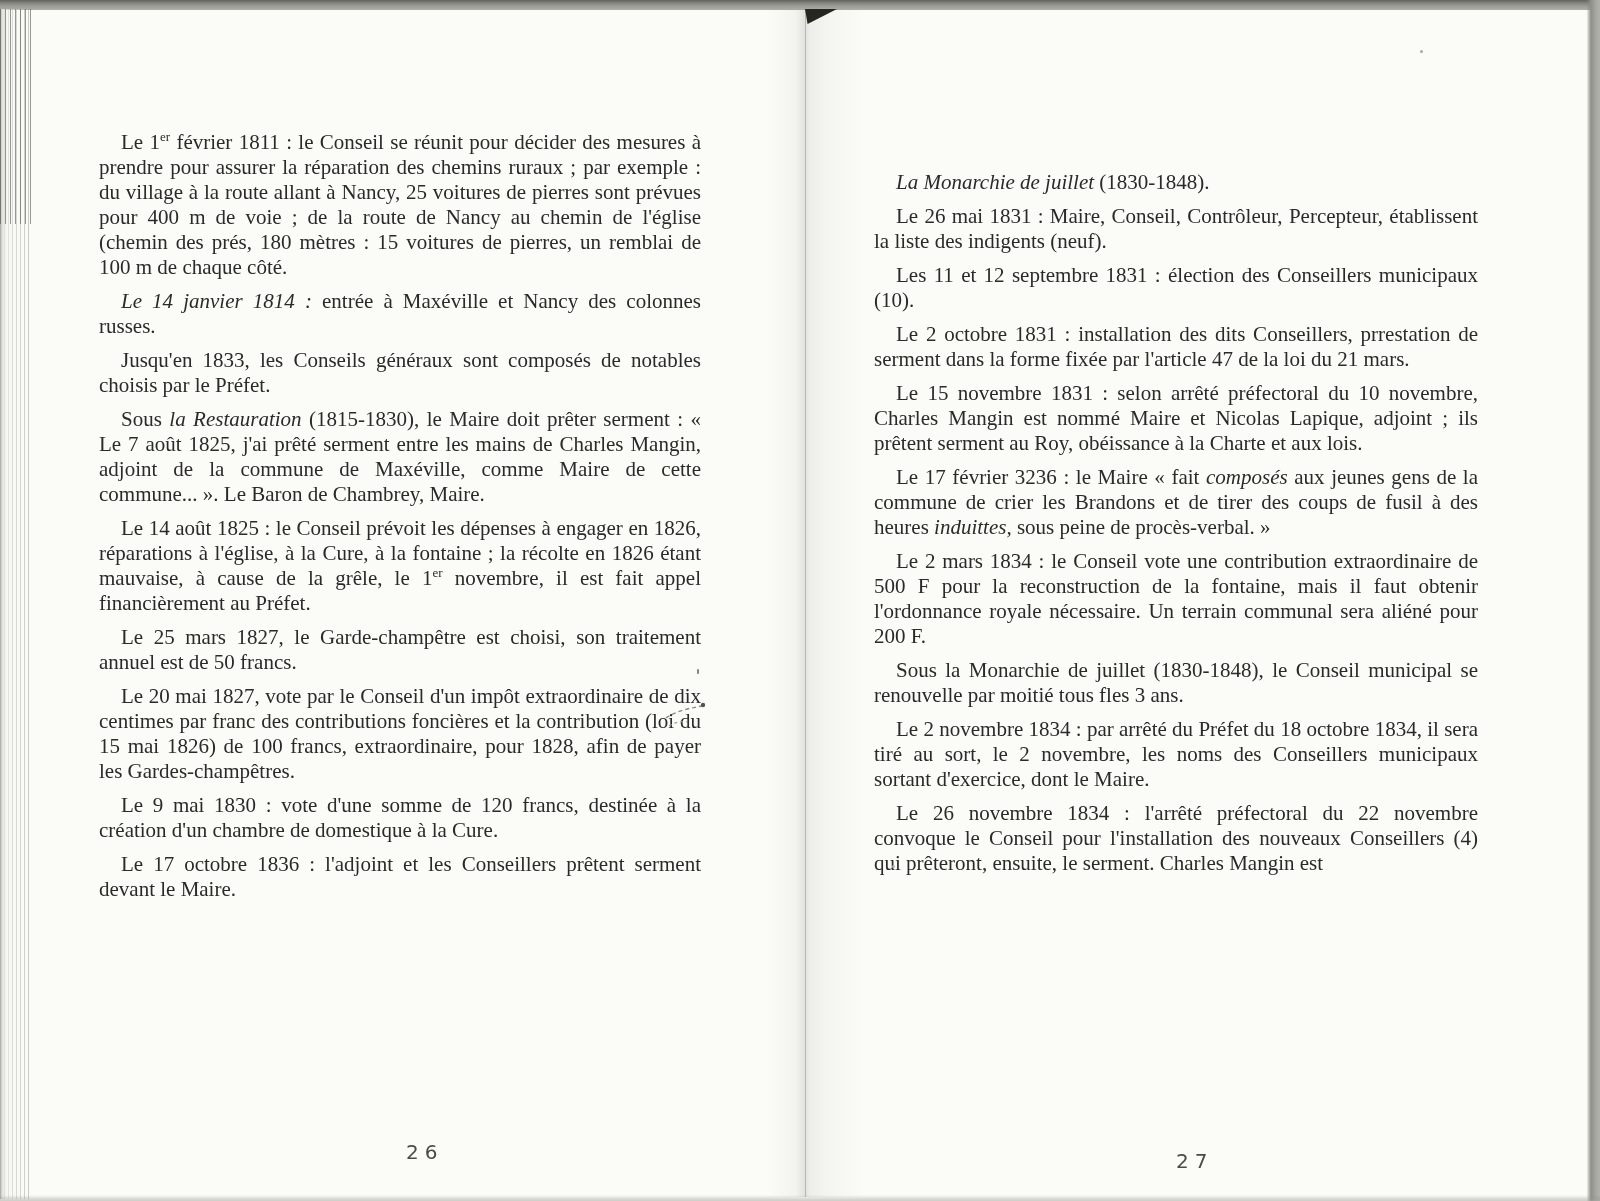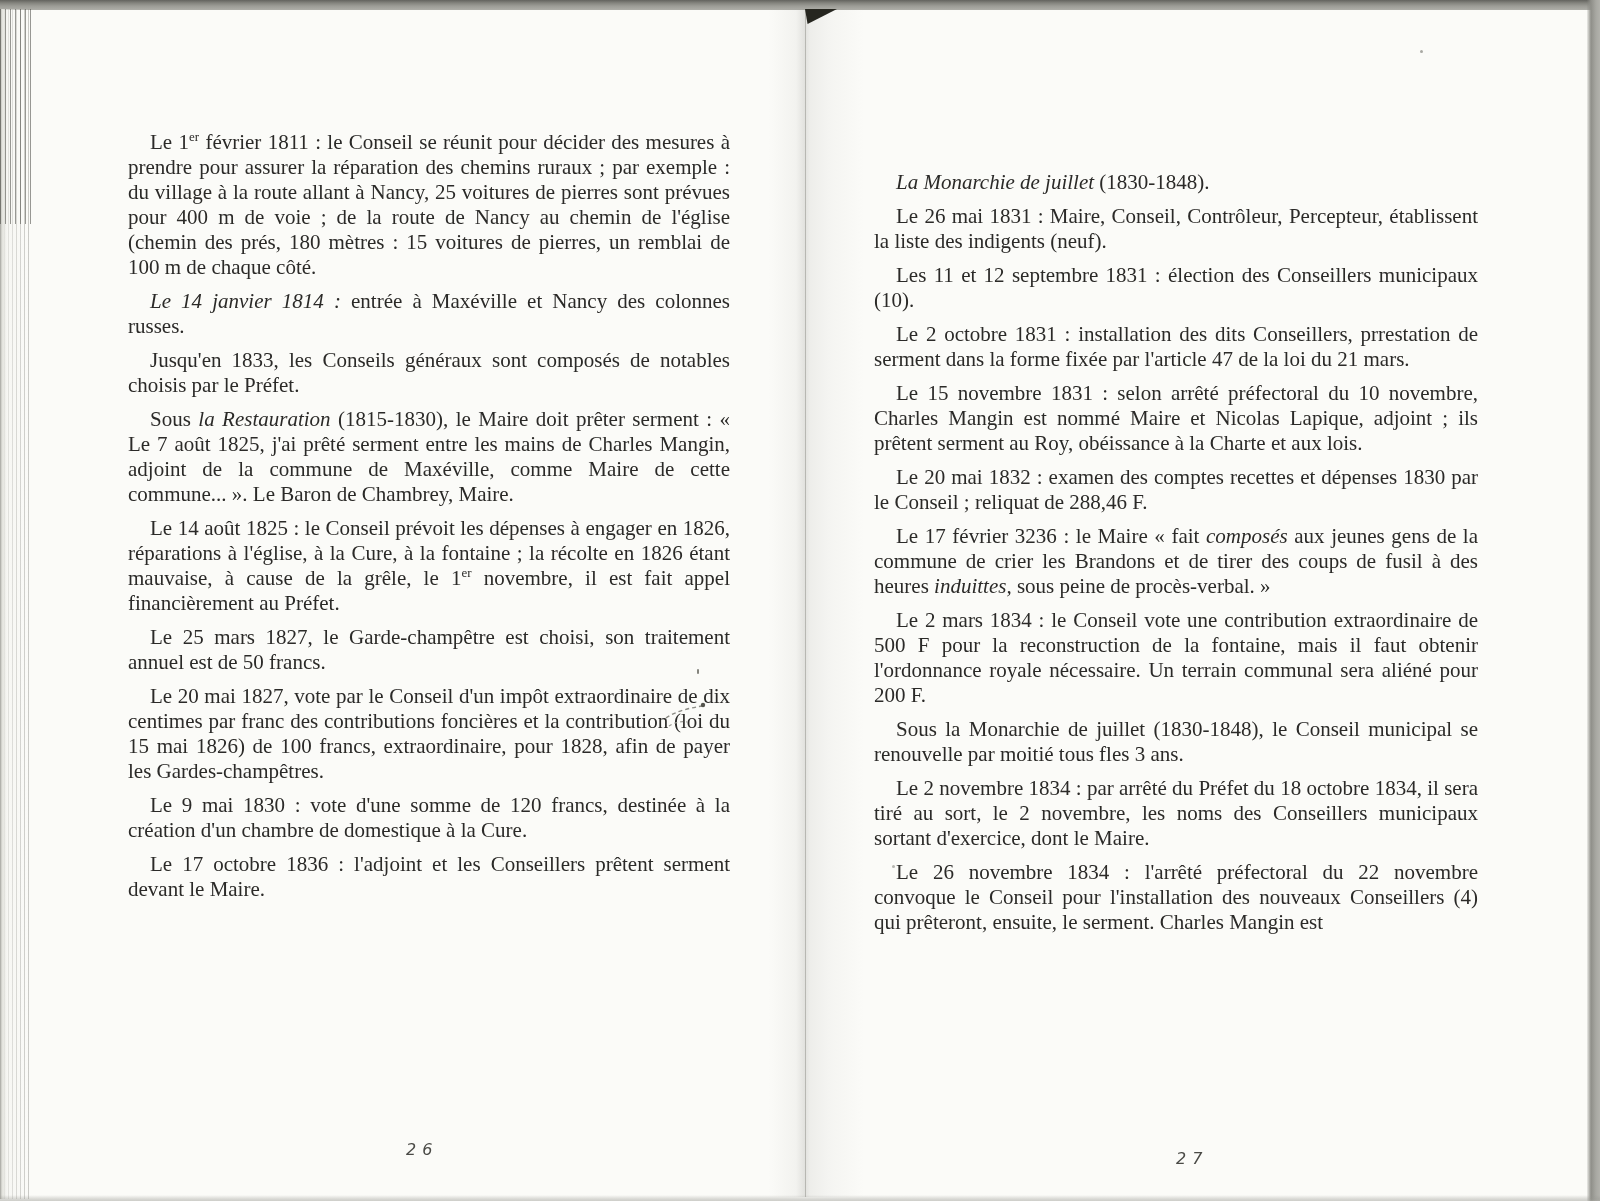--- a/index.html
+++ b/index.html
@@ -47,31 +47,31 @@
     position:absolute;left:805px;top:9px;width:32px;height:15px;
     background:#26261f;
     clip-path:polygon(0 0,100% 0,8% 100%);
   }
   
   .page{
     position:absolute;
     font-size:21px;line-height:25px;
     text-align:justify;
   }
-  .page-left{left:128px;top:130px;width:602px;}
+  .page-left{left:99px;top:130px;width:602px;}
   .page-right{left:874px;top:146px;width:604px;margin-top:24px;}
   .para{margin:9px 0 0;text-indent:22px;}
   .para:first-child{margin-top:0;}
   .para.no-gap{margin-top:0;}
   .para i{font-style:italic;}
   .para sup{font-size:13px;line-height:0;vertical-align:super;}
   .page-num{
     position:absolute;
     font-family:"DejaVu Sans","Liberation Sans",sans-serif;
-    font-size:16px;letter-spacing:6px;color:#4a4a46;font-style:italic;
+    font-size:20px;letter-spacing:6px;color:#4a4a46;
   }
   .page-num-left{left:406px;top:1140px;}
   .page-num-right{left:1176px;top:1149px;}
   
   .smudge{position:absolute;left:660px;top:696px;}
   .speck{position:absolute;border-radius:50%;background:#a9a9a3;}
   .speck-a{left:1420px;top:50px;width:3px;height:3px;}
   .speck-b{left:892px;top:865px;width:3px;height:3px;background:#b5b5af;}
   .speck-c{left:697px;top:669px;width:2px;height:5px;border-radius:1px;background:#85857e;}
 </style>
@@ -99,21 +99,20 @@
       <p class="para"><span>Le 9 mai 1830 : vote d'une somme de 120 francs, destinée à la création d'un chambre de domestique à la Cure.</span></p>
       <p class="para"><span>Le 17 octobre 1836 : l'adjoint et les Conseillers prêtent serment devant le Maire.</span></p>
     </div>
 
   <div class="page page-right">
       <p class="para"><i>La Monarchie de juillet</i><span> (1830-1848).</span></p>
       <p class="para"><span>Le 26 mai 1831 : Maire, Conseil, Contrôleur, Percepteur, établissent la liste des indigents (neuf).</span></p>
       <p class="para"><span>Les 11 et 12 septembre 1831 : élection des Conseillers municipaux (10).</span></p>
       <p class="para"><span>Le 2 octobre 1831 : installation des dits Conseillers, prrestation de serment dans la forme fixée par l'article 47 de la loi du 21 mars.</span></p>
       <p class="para"><span>Le 15 novembre 1831 : selon arrêté préfectoral du 10 novembre, Charles Mangin est nommé Maire et Nicolas Lapique, adjoint ; ils prêtent serment au Roy, obéissance à la Charte et aux lois.</span></p>
-      <p class="para"><span>Le 20 mai 1832 : examen des comptes recettes et dépenses 1830 par le Conseil ; reliquat de 288,46 F.</span></p>
       <p class="para"><span>Le 17 février 3236 : le Maire « fait </span><i>composés</i><span> aux jeunes gens de la commune de crier les Brandons et de tirer des coups de fusil à des heures </span><i>induittes,</i><span> sous peine de procès-verbal. »</span></p>
       <p class="para"><span>Le 2 mars 1834 : le Conseil vote une contribution extraordinaire de 500 F pour la reconstruction de la fontaine, mais il faut obtenir l'ordonnance royale nécessaire. Un terrain communal sera aliéné pour 200 F.</span></p>
       <p class="para"><span>Sous la Monarchie de juillet (1830-1848), le Conseil municipal se renouvelle par moitié tous fles 3 ans.</span></p>
       <p class="para"><span>Le 2 novembre 1834 : par arrêté du Préfet du 18 octobre 1834, il sera tiré au sort, le 2 novembre, les noms des Conseillers municipaux sortant d'exercice, dont le Maire.</span></p>
       <p class="para"><span>Le 26 novembre 1834 : l'arrêté préfectoral du 22 novembre convoque le Conseil pour l'installation des nouveaux Conseillers (4) qui prêteront, ensuite, le serment. Charles Mangin est</span></p>
     </div>
 
   <div class="page-num page-num-left">26</div>
 
   <div class="page-num page-num-right">27</div>

